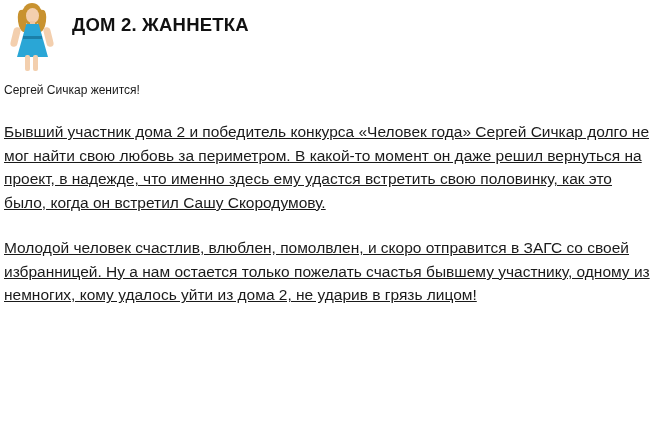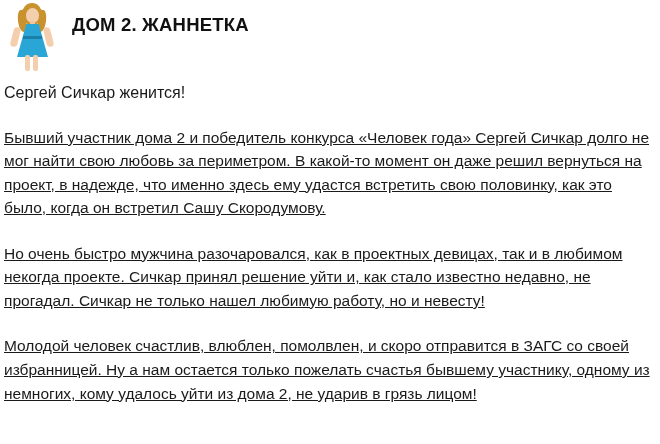--- a/index.html
+++ b/index.html
@@ -149,21 +149,21 @@
     font-weight: bold;
     letter-spacing: 0.2px;
     color: #111111;
     white-space: nowrap;
   }
   
   .article {
     padding: 0 8px 0 4px;
   }
   .lead {
-    font-size: 16px;
+    font-size: 12px;
     line-height: 1.35;
     margin: 10px 0 0 0;
     color: #1a1a1a;
   }
   .para {
     font-size: 15.5px;
     line-height: 1.52;
     margin: 22px 0 0 0;
     color: #1a1a1a;
     text-align: left;
@@ -189,17 +189,16 @@
       <div class="dress-belt"></div>
       <div class="leg-l"></div>
       <div class="leg-r"></div>
     </div>
     <h1 class="site-title">ДОМ 2. ЖАННЕТКА</h1>
   </div>
 
   <div class="article">
     <p class="lead">Сергей Сичкар женится!</p>
     <p class="para">Бывший участник дома 2 и победитель конкурса «Человек года» Сергей Сичкар долго не мог найти свою любовь за периметром. В какой-то момент он даже решил вернуться на проект, в надежде, что именно здесь ему удастся встретить свою половинку, как это было, когда он встретил Сашу Скородумову.</p>
-    <p class="para">Но очень быстро мужчина разочаровался, как в проектных девицах, так и в любимом некогда проекте. Сичкар принял решение уйти и, как стало известно недавно, не прогадал. Сичкар не только нашел любимую работу, но и невесту!</p>
     <p class="para">Молодой человек счастлив, влюблен, помолвлен, и скоро отправится в ЗАГС со своей избранницей. Ну а нам остается только пожелать счастья бывшему участнику, одному из немногих, кому удалось уйти из дома 2, не ударив в грязь лицом!</p>
   </div>
 
 </div>
 
 </body></html>

